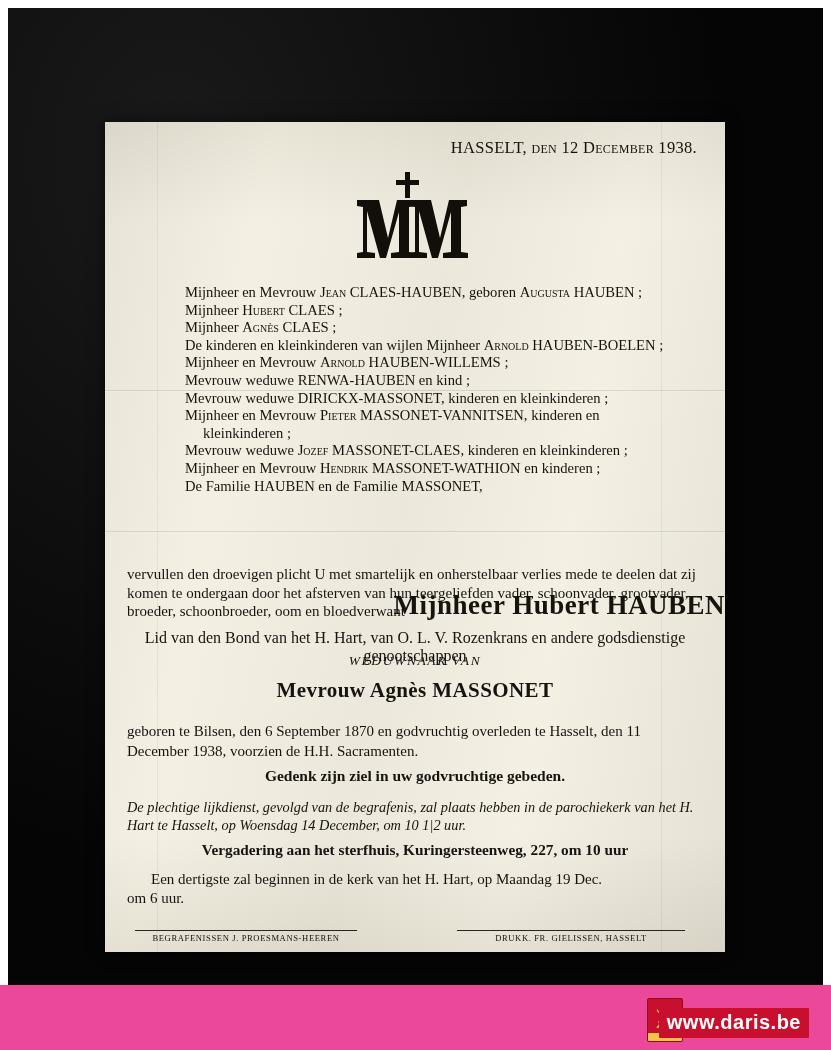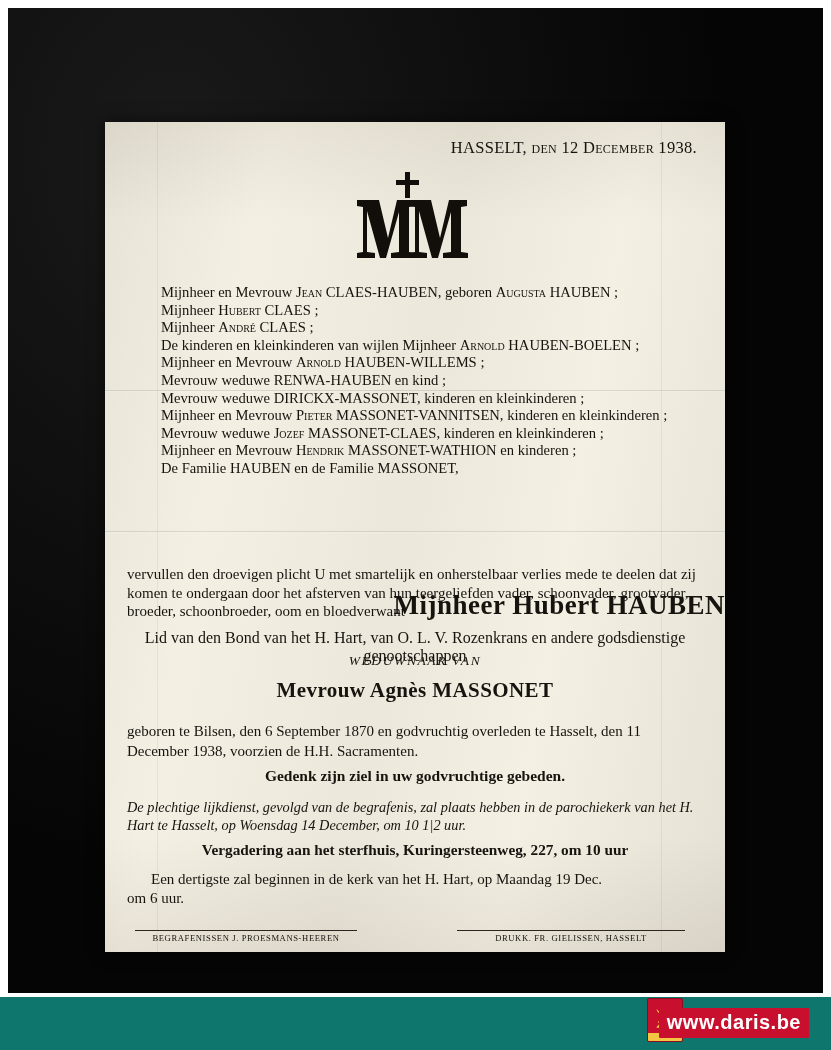--- a/index.html
+++ b/index.html
@@ -78,21 +78,21 @@
   .monogram svg { display: inline-block; }
 
   .names {
     position: absolute;
     left: 56px;
     top: 162px;
     width: 512px;
     font-size: 14.6px;
     line-height: 17.6px;
   }
-  .names .line { white-space: normal; }
+  .names .line { white-space: normal; margin-left: 24px; }
   .names .ind { padding-left: 18px; text-indent: -18px; }
   .sc { font-variant: small-caps; }
 
   .body-text {
     position: absolute;
     left: 22px;
     top: 403px;
     width: 576px;
     font-size: 15px;
     line-height: 18.5px;
@@ -201,22 +201,22 @@
   }
   .footer-text.left { left: 30px; width: 222px; text-align: center; }
   .footer-text.right { left: 352px; width: 228px; text-align: center; }
 
   
   .bottom-strip {
     position: absolute;
     left: 0;
     bottom: 0;
     width: 831px;
-    height: 53px;
-    background: #0f766e;
+    height: 65px;
+    background: #ec4899;
   }
   .crest {
     position: absolute;
     right: 148px;
     bottom: 8px;
     width: 34px;
     height: 42px;
     background: #c8102e;
     border: 1px solid #8a0c20;
     border-radius: 2px;
@@ -278,21 +278,21 @@
           <rect x="41" y="10" width="23" height="5"></rect>
           <path d="M6 30 L24 30 L33 68 L42 30 L60 30 L60 36 L54 37 L54 82 L60 83 L60 88 L36 88 L36 83 L44 82 L44 42 L31 88 L25 88 L12 41 L12 82 L20 83 L20 88 L2 88 L2 83 L8 82 L8 37 L2 36 L2 30 Z"></path>
           <path d="M58 30 L76 30 L85 68 L94 30 L112 30 L112 36 L106 37 L106 82 L113 83 L113 88 L88 88 L88 83 L96 82 L96 42 L83 88 L77 88 L64 41 L64 82 L72 83 L72 88 L54 88 L54 83 L60 82 L60 37 L54 36 L54 30 Z"></path>
         </g>
       </svg>
     </div>
 
     <div class="names">
       <div class="line"><span class="sc-wrap">Mijnheer en Mevrouw <span class="sc">Jean</span> CLAES-HAUBEN, geboren <span class="sc">Augusta</span> HAUBEN ;</span></div>
       <div class="line">Mijnheer <span class="sc">Hubert</span> CLAES ;</div>
-      <div class="line">Mijnheer <span class="sc">André</span> CLAES ;</div>
+      <div class="line">Mijnheer <span class="sc">Agnès</span> CLAES ;</div>
       <div class="line ind">De kinderen en kleinkinderen van wijlen Mijnheer <span class="sc">Arnold</span> HAUBEN-BOELEN ;</div>
       <div class="line">Mijnheer en Mevrouw <span class="sc">Arnold</span> HAUBEN-WILLEMS ;</div>
       <div class="line">Mevrouw weduwe RENWA-HAUBEN en kind ;</div>
       <div class="line">Mevrouw weduwe DIRICKX-MASSONET, kinderen en kleinkinderen ;</div>
       <div class="line ind">Mijnheer en Mevrouw <span class="sc">Pieter</span> MASSONET-VANNITSEN, kinderen en kleinkinderen ;</div>
       <div class="line">Mevrouw weduwe <span class="sc">Jozef</span> MASSONET-CLAES, kinderen en kleinkinderen ;</div>
       <div class="line">Mijnheer en Mevrouw <span class="sc">Hendrik</span> MASSONET-WATHION en kinderen ;</div>
       <div class="line">De Familie HAUBEN en de Familie MASSONET,</div>
     </div>
 

